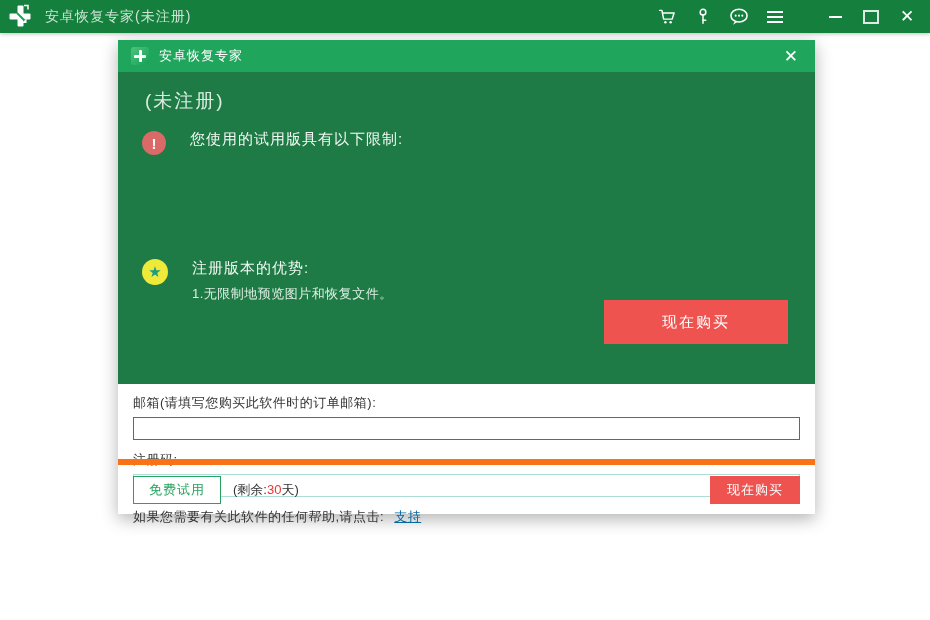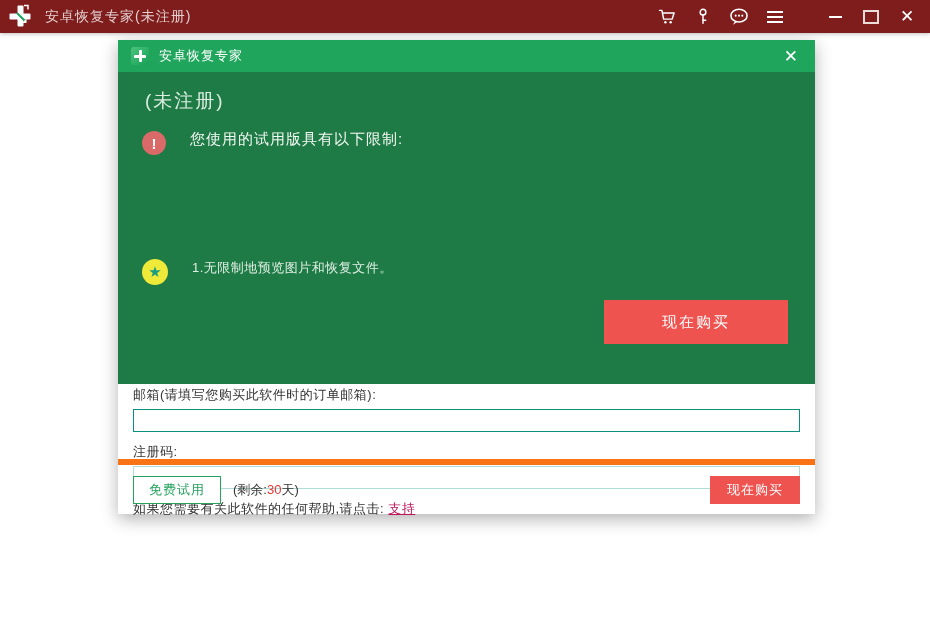--- a/index.html
+++ b/index.html
@@ -4,21 +4,21 @@
 <style>
   html,body{margin:0;padding:0;}
   body{
     width:930px;height:620px;position:relative;overflow:hidden;
     background:#fff;font-family:"Liberation Sans","DejaVu Sans",sans-serif;
     -webkit-font-smoothing:antialiased;
   }
   
   .titlebar{
     position:absolute;top:0;left:0;width:930px;height:33px;
-    background:#7f1d1d;display:flex;align-items:center;
+    background:#15803d;display:flex;align-items:center;
     box-shadow:0 1px 4px rgba(0,0,0,.25);z-index:20;
   }
   .tb-logo{width:27px;height:27px;margin-left:7px;display:flex;align-items:center;justify-content:center;}
   .tb-title{margin-left:11px;font-size:14px;color:rgba(255,255,255,.78);letter-spacing:1px;}
   .tb-right{margin-left:auto;display:flex;align-items:center;gap:14px;padding-right:12px;}
   .tb-icon{width:22px;height:22px;display:flex;align-items:center;justify-content:center;cursor:pointer;}
   .tb-sep{width:10px;}
   .winbtn{width:22px;height:22px;display:flex;align-items:center;justify-content:center;color:#fff;cursor:pointer;}
   .min-glyph{display:block;width:13px;height:0;border-top:2px solid #fff;}
   .max-glyph{display:block;width:12px;height:10px;border:2px solid rgba(255,255,255,.85);}
@@ -58,30 +58,30 @@
   .gheading{font-size:15px;color:#f2f8f4;letter-spacing:1px;margin-bottom:7px;}
   .glist{font-size:13px;line-height:18px;color:#ddeee3;letter-spacing:.5px;}
   .buy-big{
     position:absolute;right:27px;top:228px;width:184px;height:44px;
     background:#ef5350;border:none;color:#fff;font-size:15px;letter-spacing:2px;cursor:pointer;
     font-family:inherit;
   }
   
   .dlg-form{position:relative;height:194px;padding:0 15px;box-sizing:border-box;}
   .form-label{display:block;font-size:13px;color:#333;letter-spacing:.5px;}
-  .lbl-email{padding-top:2px;}
+  .lbl-email{padding-top:10px;}
   .lbl-code{padding-top:11px;}
   .txt-input{
     display:block;width:100%;height:23px;box-sizing:border-box;margin-top:5px;
     background:#fff;outline:none;font-size:13px;padding:0 6px;font-family:inherit;
   }
   .txt-input.email{border:1px solid #0a8f81;}
   .txt-input.code{border:1px solid #aedcd7;}
   .help-line{margin-top:11px;font-size:13px;color:#333;letter-spacing:.5px;}
-  .help-link{color:#be185d;text-decoration:underline;cursor:pointer;margin-left:4px;}
+  .help-link{color:#0369a1;text-decoration:underline;cursor:pointer;margin-left:10px;}
   
   .dlg-footer{
     position:absolute;left:0;right:0;bottom:0;height:55px;
     border-top:6px solid #f97316;display:flex;align-items:center;padding:0 15px;box-sizing:border-box;
   }
   .btn{height:28px;font-size:13px;letter-spacing:1px;cursor:pointer;font-family:inherit;display:flex;align-items:center;justify-content:center;box-sizing:border-box;}
   .btn-trial{width:88px;background:#fff;border:1px solid #27a35f;color:#27a35f;}
   .remaining{margin-left:12px;font-size:13px;color:#333;}
   .remaining .days{color:#e53935;}
   .footer-right{margin-left:auto;display:flex;align-items:center;gap:11px;}
@@ -160,20 +160,21 @@
     <div class="gsection trial">
       <span class="badge warn">!</span>
       <div class="gtext">
         <div class="gheading">您使用的试用版具有以下限制:</div>
       </div>
     </div>
 
     <div class="gsection adv">
       <span class="badge star">★</span>
       <div class="gtext">
+        <div class="gheading">注册版本的优势:</div>
         <div class="glist">
           <div>1.无限制地预览图片和恢复文件。</div>
         </div>
       </div>
     </div>
 
     <button class="buy-big">现在购买</button>
   </div>
 
   <div class="dlg-form">

